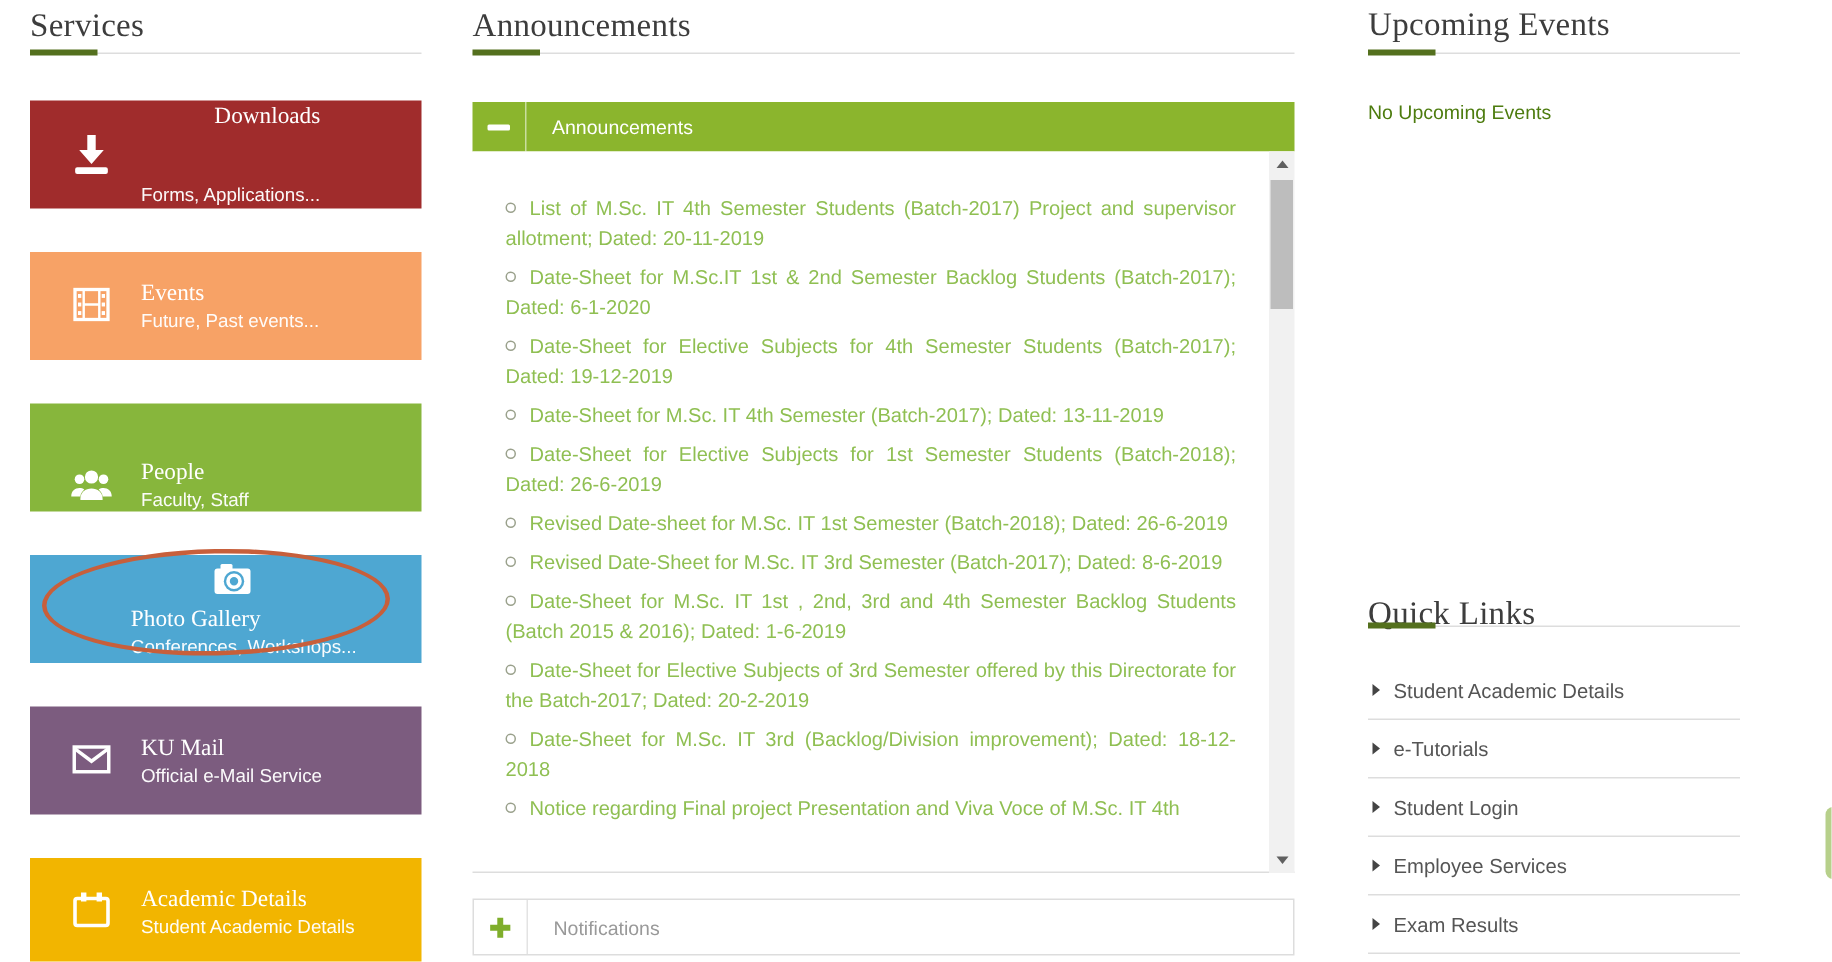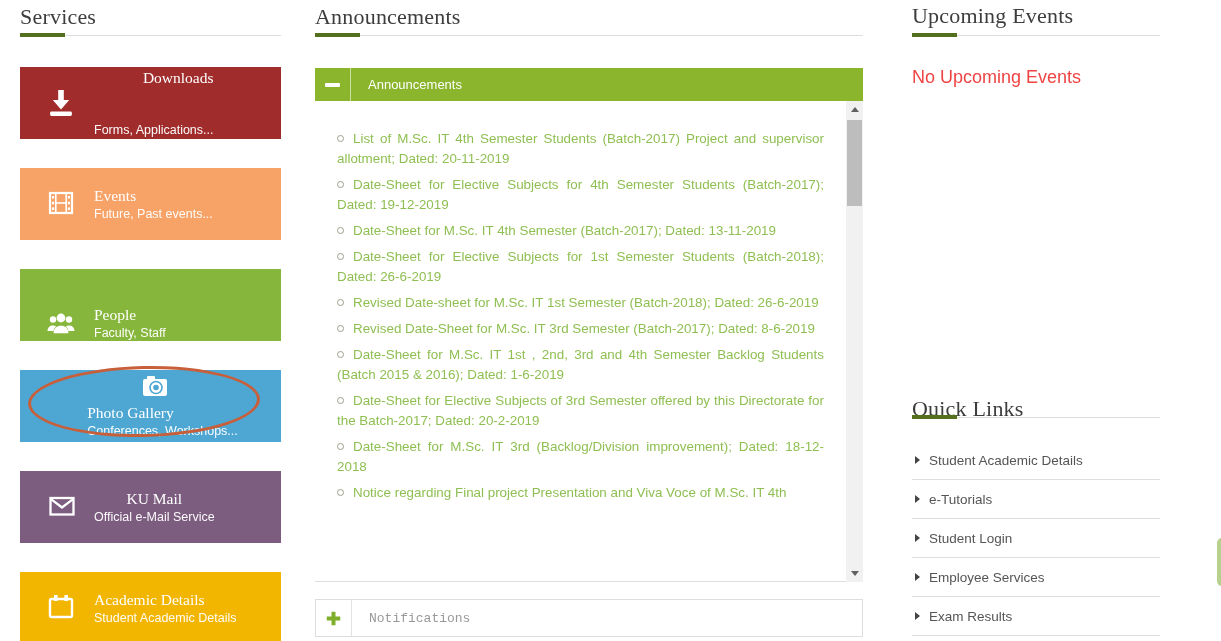--- a/index.html
+++ b/index.html
@@ -58,23 +58,23 @@
   .sb-btn { position:absolute; left:0; width:17px; height:17px; display:flex; align-items:center; justify-content:center; }
   .tri-up   { width:0; height:0; border-left:4px solid transparent; border-right:4px solid transparent; border-bottom:5px solid #606060; }
   .tri-down { width:0; height:0; border-left:4px solid transparent; border-right:4px solid transparent; border-top:5px solid #606060; }
   
   .notif-bar {
     position:absolute; left:0; top:599px; width:548px; height:38px;
     border:1px solid #ddd; background:#fff; display:flex; align-items:center; cursor:pointer;
   }
   .notif-bar .toggle-box { width:35px; display:flex; justify-content:center; }
   .notif-bar .v-div { width:1px; height:36px; background:#e3e3e3; }
-  .notif-bar .nb-label { color:#999; font-size:13px; margin-left:17px;font-family:Liberation Mono, monospace; }
-  
-  .empty-msg { font-size:18px; color:#ef4444; }
+  .notif-bar .nb-label { color:#999; font-size:13px; margin-left:17px; }
+  
+  .empty-msg { font-size:13px; color:#4d7c0f; }
   .ql-item {
     display:flex; align-items:center; height:39px;
     border-bottom:1px solid #ddd; font-size:13.5px; color:#555; cursor:pointer;
   }
   .ql-arrow {
     width:0; height:0; border-left:5px solid #444;
     border-top:4px solid transparent; border-bottom:4px solid transparent;
     margin:0 9px 0 3px;
   }
   .edge-pill {
@@ -150,21 +150,21 @@
         <circle cx="17" cy="17.5" r="6.8" fill="#4ea7d2"></circle>
         <circle cx="17" cy="17.5" r="4" fill="none" stroke="#fff" stroke-width="2.4"></circle>
       </svg>
     </span>
     <span>
         <span class="t-title" style="display:block;">Photo Gallery</span>
           <span class="t-sub" style="display:block;">Conferences, Workshops...</span>
       </span>
   </div>
 
-  <div class="tile" style="top: 471px; background: rgb(124, 92, 127); text-align: center;">
+  <div class="tile" style="top: 471px; background: rgb(124, 92, 127);">
     <span class="icon-box">
       <svg viewBox="0 0 32 32" width="34" height="32">
         <rect x="4.5" y="8" width="23" height="16.5" fill="none" stroke="#fff" stroke-width="2.3"></rect>
         <path d="M5 9.2 16 17.5 27 9.2" fill="none" stroke="#fff" stroke-width="2.3"></path>
       </svg>
     </span>
     <span>
         <span class="t-title" style="display:block;">KU Mail</span>
           <span class="t-sub" style="display:block;">Official e-Mail Service</span>
       </span>
@@ -196,20 +196,21 @@
   <div class="panel-header">
     <span class="toggle-box">
         <span class="minus-glyph"></span>
       </span>
     <span class="v-div"></span>
     <span class="ph-label">Announcements</span>
   </div>
 
   <div class="scroll-area">
     <p><span class="bullet"></span><span>List of M.Sc. IT 4th Semester Students (Batch-2017) Project and supervisor allotment; Dated: 20-11-2019</span></p>
+    <p><span class="bullet"></span><span>Date-Sheet for M.Sc.IT 1st &amp; 2nd Semester Backlog Students (Batch-2017); Dated: 6-1-2020</span></p>
     <p><span class="bullet"></span><span>Date-Sheet for Elective Subjects for 4th Semester Students (Batch-2017); Dated: 19-12-2019</span></p>
     <p><span class="bullet"></span><span>Date-Sheet for M.Sc. IT 4th Semester (Batch-2017); Dated: 13-11-2019</span></p>
     <p><span class="bullet"></span><span>Date-Sheet for Elective Subjects for 1st Semester Students (Batch-2018); Dated: 26-6-2019</span></p>
     <p><span class="bullet"></span><span>Revised Date-sheet for M.Sc. IT 1st Semester (Batch-2018); Dated: 26-6-2019</span></p>
     <p><span class="bullet"></span><span>Revised Date-Sheet for M.Sc. IT 3rd Semester (Batch-2017); Dated: 8-6-2019</span></p>
     <p><span class="bullet"></span><span>Date-Sheet for M.Sc. IT 1st , 2nd, 3rd and 4th Semester Backlog Students (Batch 2015 &amp; 2016); Dated: 1-6-2019</span></p>
     <p><span class="bullet"></span><span>Date-Sheet for Elective Subjects of 3rd Semester offered by this Directorate for the Batch-2017; Dated: 20-2-2019</span></p>
     <p><span class="bullet"></span><span>Date-Sheet for M.Sc. IT 3rd (Backlog/Division improvement); Dated: 18-12-2018</span></p>
     <p><span class="bullet"></span><span>Notice regarding Final project Presentation and Viva Voce of M.Sc. IT 4th</span></p>
   </div>

